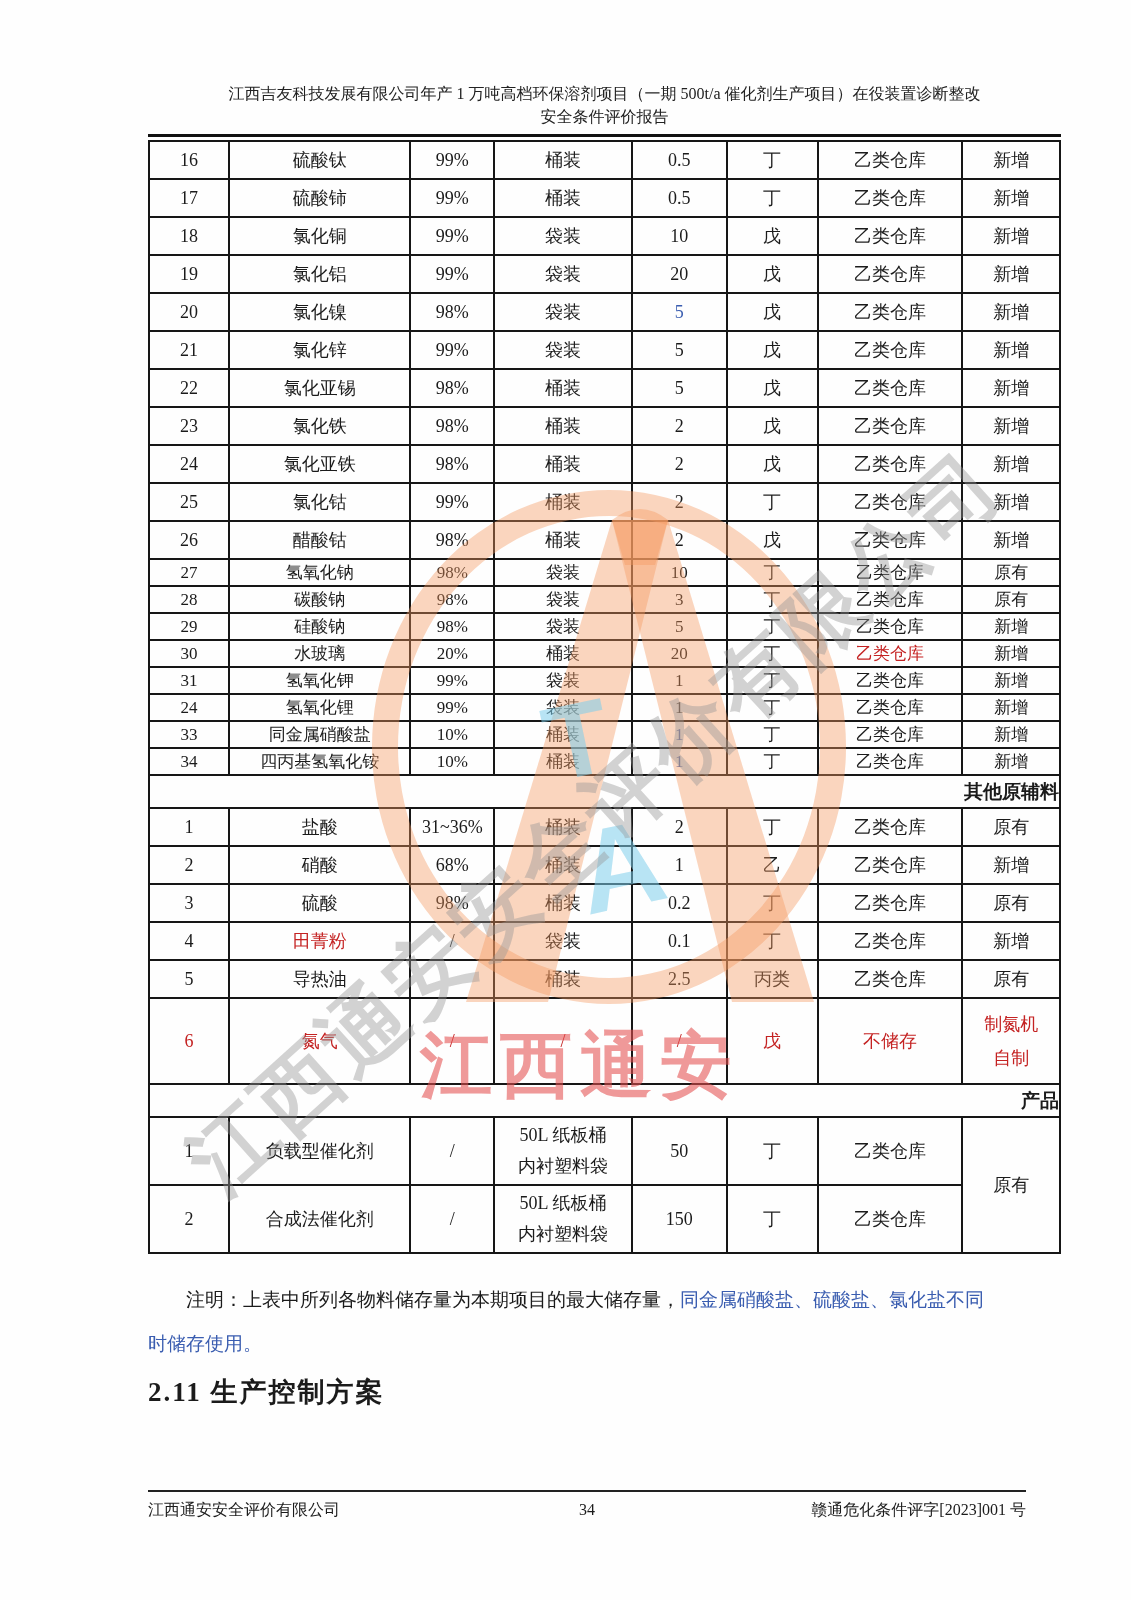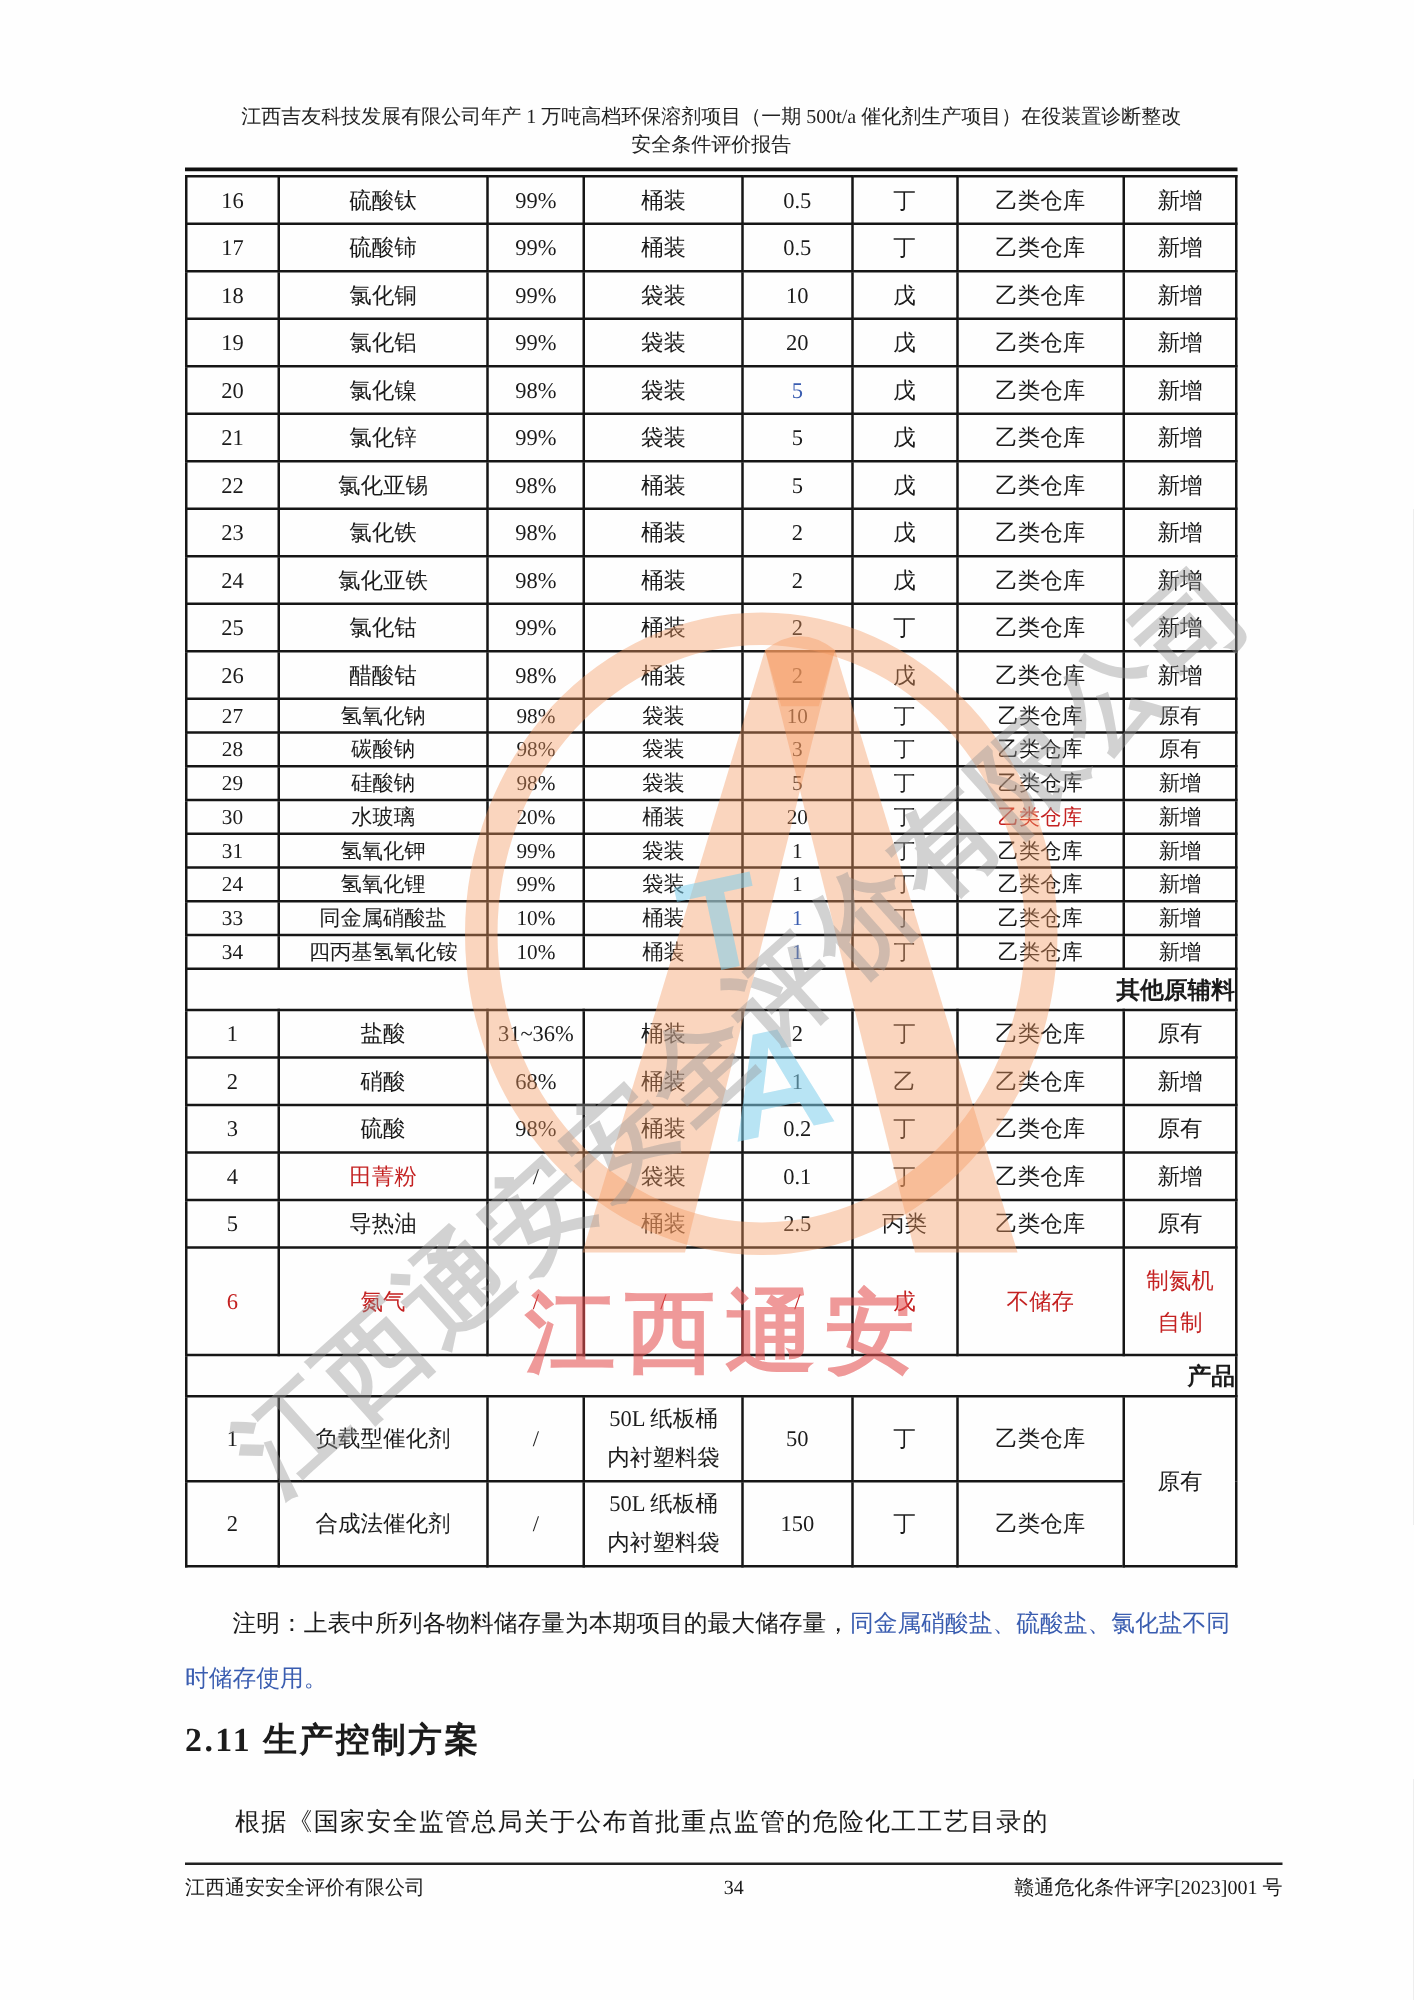--- a/index.html
+++ b/index.html
@@ -1,18 +1,18 @@
 <!DOCTYPE html>
 <html><head>
 <meta charset="utf-8">
 <style>
   html,body{margin:0;padding:0;background:#d9d9d9;}
   .page{position:relative;width:1131px;height:1600px;margin:0 auto;background:#fefefe;
         overflow:hidden;font-family:"Liberation Serif","DejaVu Serif",serif;color:#1b1b1b;}
-  .content{position:absolute;left:148px;top:0;width:842px;z-index:1;}
+  .content{position:absolute;left:148px;top:0;width:913px;z-index:1;}
   .doc-header{margin-top:82px;text-align:center;font-size:16px;line-height:23px;color:#222;}
   .header-rule{margin-top:6px;border-top:3px solid #111;height:0;}
   table.mat{width:100%;border-collapse:collapse;table-layout:fixed;margin-top:3px;}
   table.mat td{border:2px solid #161616;text-align:center;vertical-align:middle;
                white-space:pre-line;font-size:18px;padding:0;overflow:hidden;}
   tr.tall td{height:36px;}
   tr.short td{height:25px;font-size:17px;}
   tr.sect td{height:31px;font-weight:bold;font-size:19px;text-align:right;}
   tr.mid td{height:36px;}
   tr.nitro td{height:84px;line-height:1.9;}
@@ -353,21 +353,20 @@
             <td>150</td>
             <td>丁</td>
             <td>乙类仓库</td>
           </tr>
         </tbody>
     </table>
 
     <div class="note"><span>注明：上表中所列各物料储存量为本期项目的最大储存量，</span><span class="blue">同金属硝酸盐、硫酸盐、氯化盐不同</span><br><span class="blue">时储存使用。</span></div>
 
     <div class="sec-heading">2.11 生产控制方案</div>
-    <div class="body-par">根据《国家安全监管总局关于公布首批重点监管的危险化工工艺目录的</div>
   </div>
 
   <div class="footer">
     <span class="f-left">江西通安安全评价有限公司</span>
     <span class="f-mid">34</span>
     <span class="f-right">赣通危化条件评字[2023]001 号</span>
   </div>
 
 </div>
 

